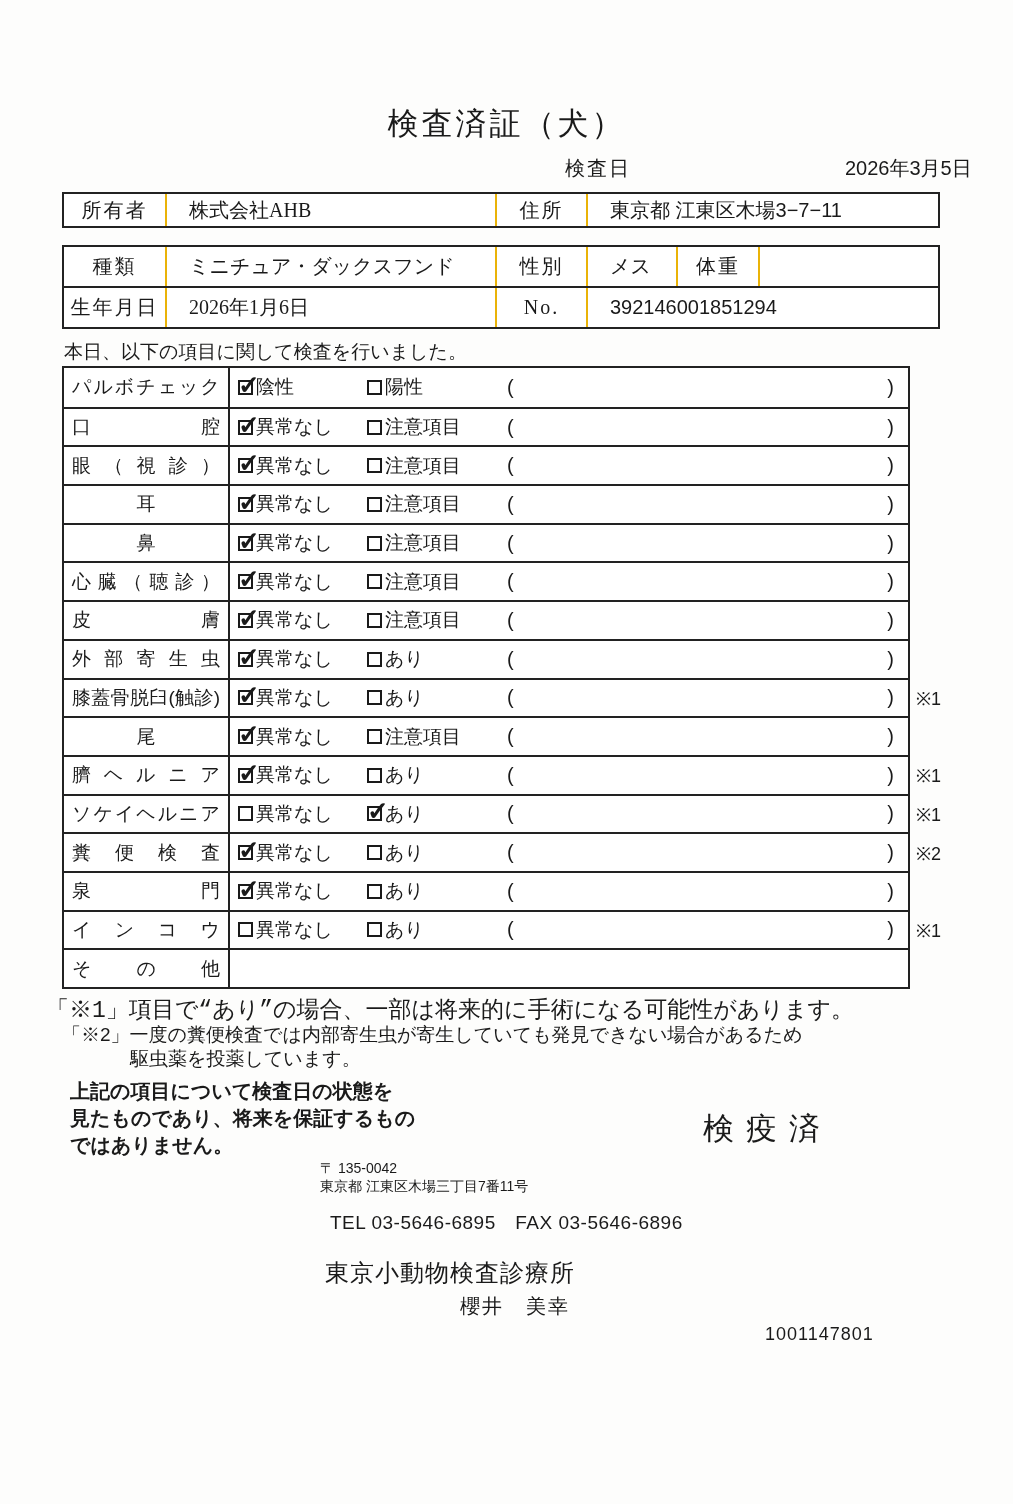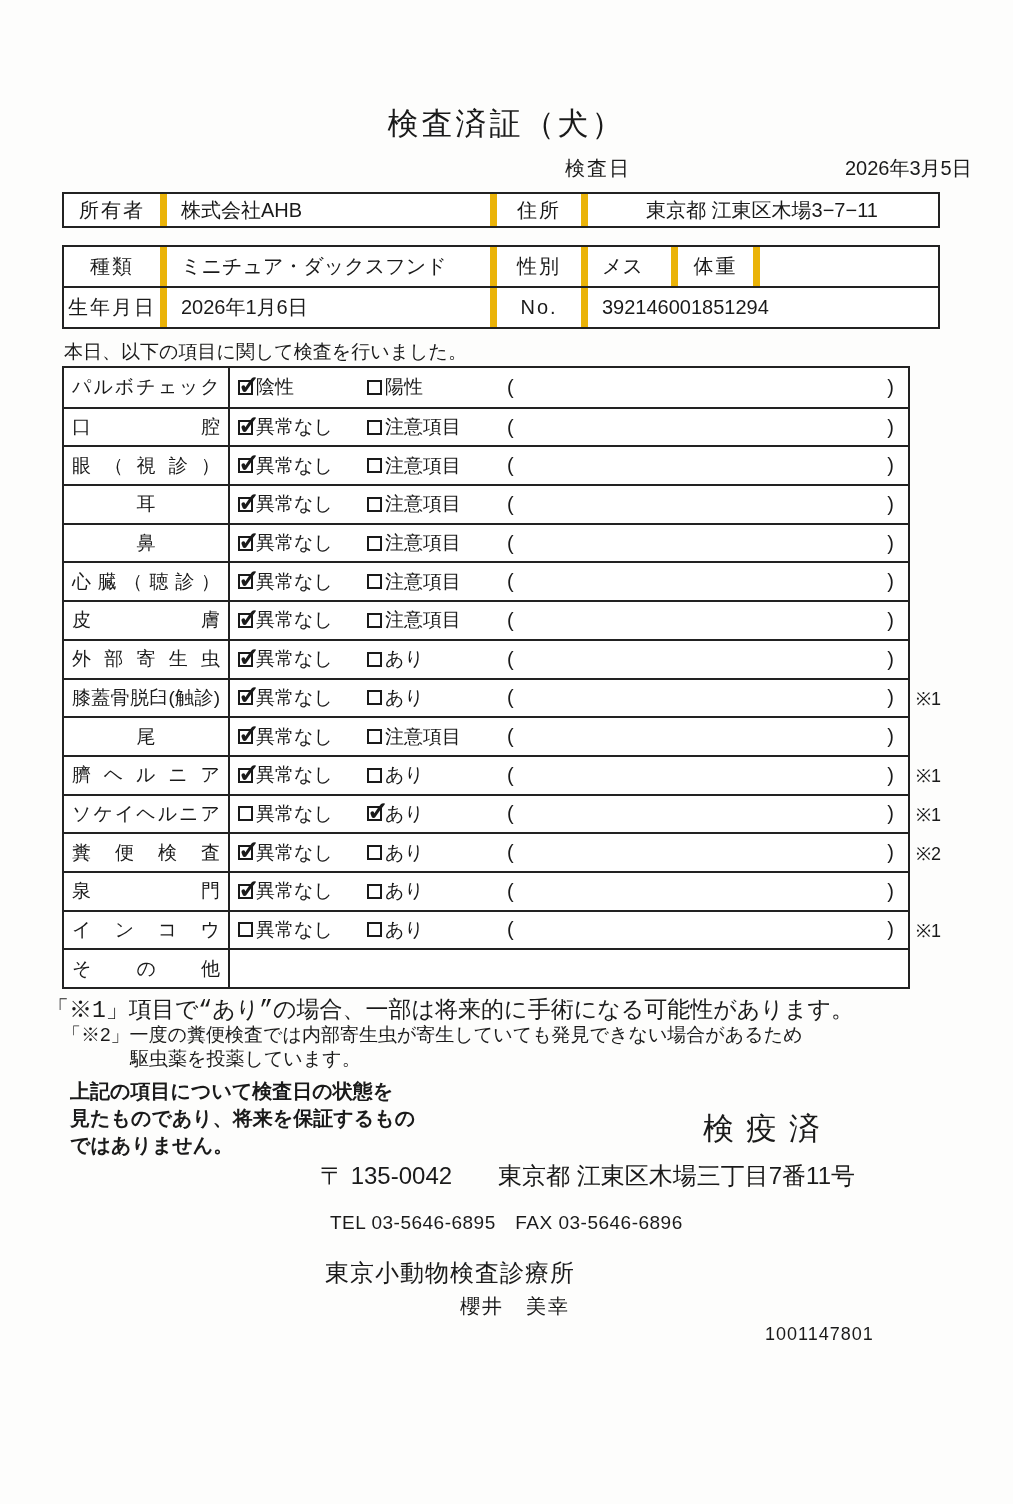--- a/index.html
+++ b/index.html
@@ -18,28 +18,28 @@
   
   .examdate-label { top:155px; left:565px; font-size:20px; letter-spacing:2px; }
   .examdate-value { top:155px; left:800px; font-size:20px;margin-left:45px; }
 
   
   .itable { border:2px solid #222; display:flex; flex-direction:column; background:#fff; }
   .itable .trow { display:flex; flex:1; }
   .itable .trow + .trow { border-top:2px solid #222; }
   .cell { display:flex; align-items:center; font-size:20px; overflow:hidden; white-space:nowrap; }
   .cell.hdr { justify-content:center; letter-spacing:2px; }
-  .cell.val { padding-left:14px; }
-  .bR { border-right:7px solid #eab308; }
+  .cell.val { padding-left:22px; }
+  .bR { border-right:2px solid #eab308;font-family:Liberation Serif, serif; }
 
   .tblA { top:192px; left:62px; width:878px; height:36px; }
   .tblB { top:245px; left:62px; width:878px; height:84px; }
 
   .w-owner { width:103px; } .w-ownerval { width:330px; }
-  .w-addr  { width:91px;  } .w-addrval { flex:1;margin-left:44px; }
+  .w-addr  { width:91px;  } .w-addrval { flex:1; }
   .w-kind  { width:103px;text-align:center; } .w-kindval { width:330px; }
   .w-sex   { width:91px;  } .w-sexval  { width:90px;text-align:right; }
   .w-wt    { width:82px;  }
   .w-wtval { flex:1; justify-content:flex-end; padding-right:12px; }
   .w-wtval .unit { margin-left:18px; }
 
   
   .intro { top:339px; left:64px; font-size:19px; }
 
   
@@ -70,21 +70,21 @@
   .fn2a { top:1022px; left:62px; font-size:19px; }
   .fn2b { top:1046px; left:130px; font-size:19px; }
 
   
   .disc { top:1078px; left:70px; font-size:20px; font-weight:bold; line-height:27px; }
 
   
   .stamp { top:1108px; left:703px; font-size:31px; letter-spacing:12px; font-weight:500; }
 
   
-  .postal { top:1160px; left:320px; font-size:24px; display:flex; }
+  .postal { top:1160px; left:320px; font-size:14px; display:flex;flex-direction:column; }
   .postal .gap { width:46px; }
   .tel    { top:1210px; left:330px; font-size:19px; letter-spacing:0.5px; }
   .clinic { top:1257px; left:325px; font-size:24px; letter-spacing:1px; }
   .vet    { top:1293px; left:460px; font-size:20px; letter-spacing:2px; }
   .serial { top:1324px; left:765px; font-size:18px; letter-spacing:1px; }
 </style>
 </head>
 <body>
 
 <div class="page">

